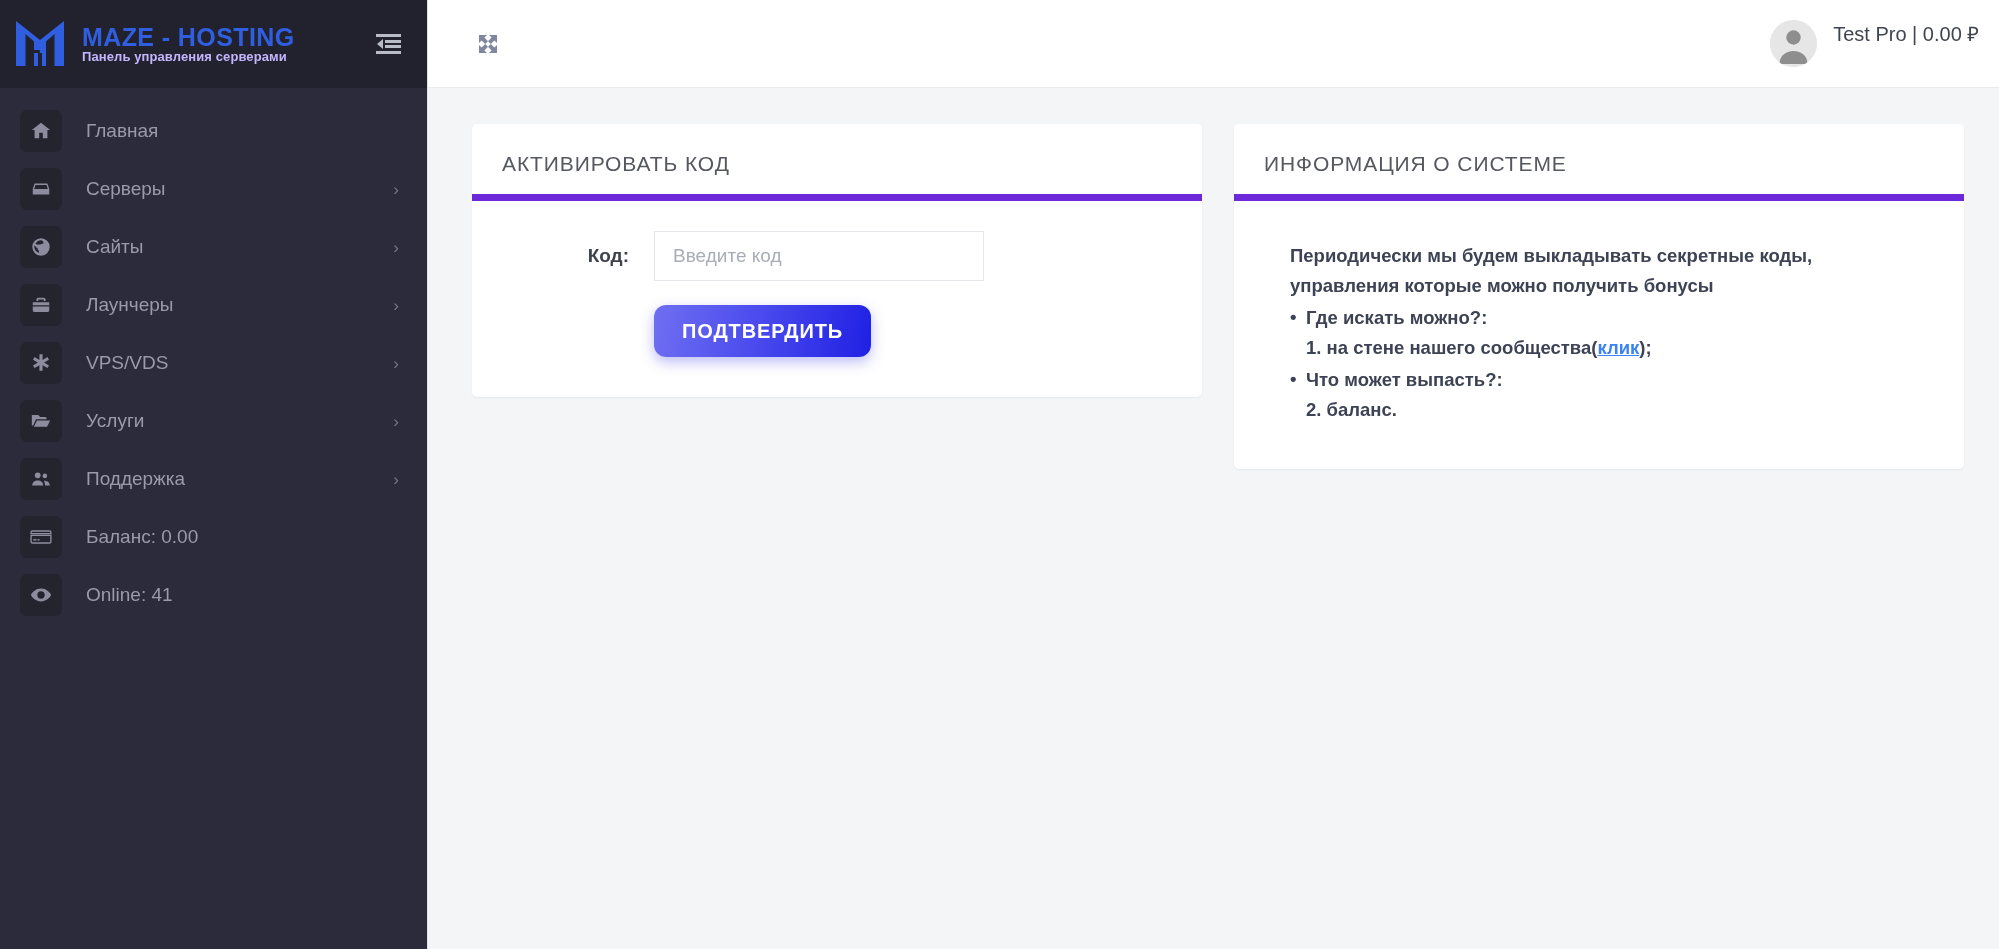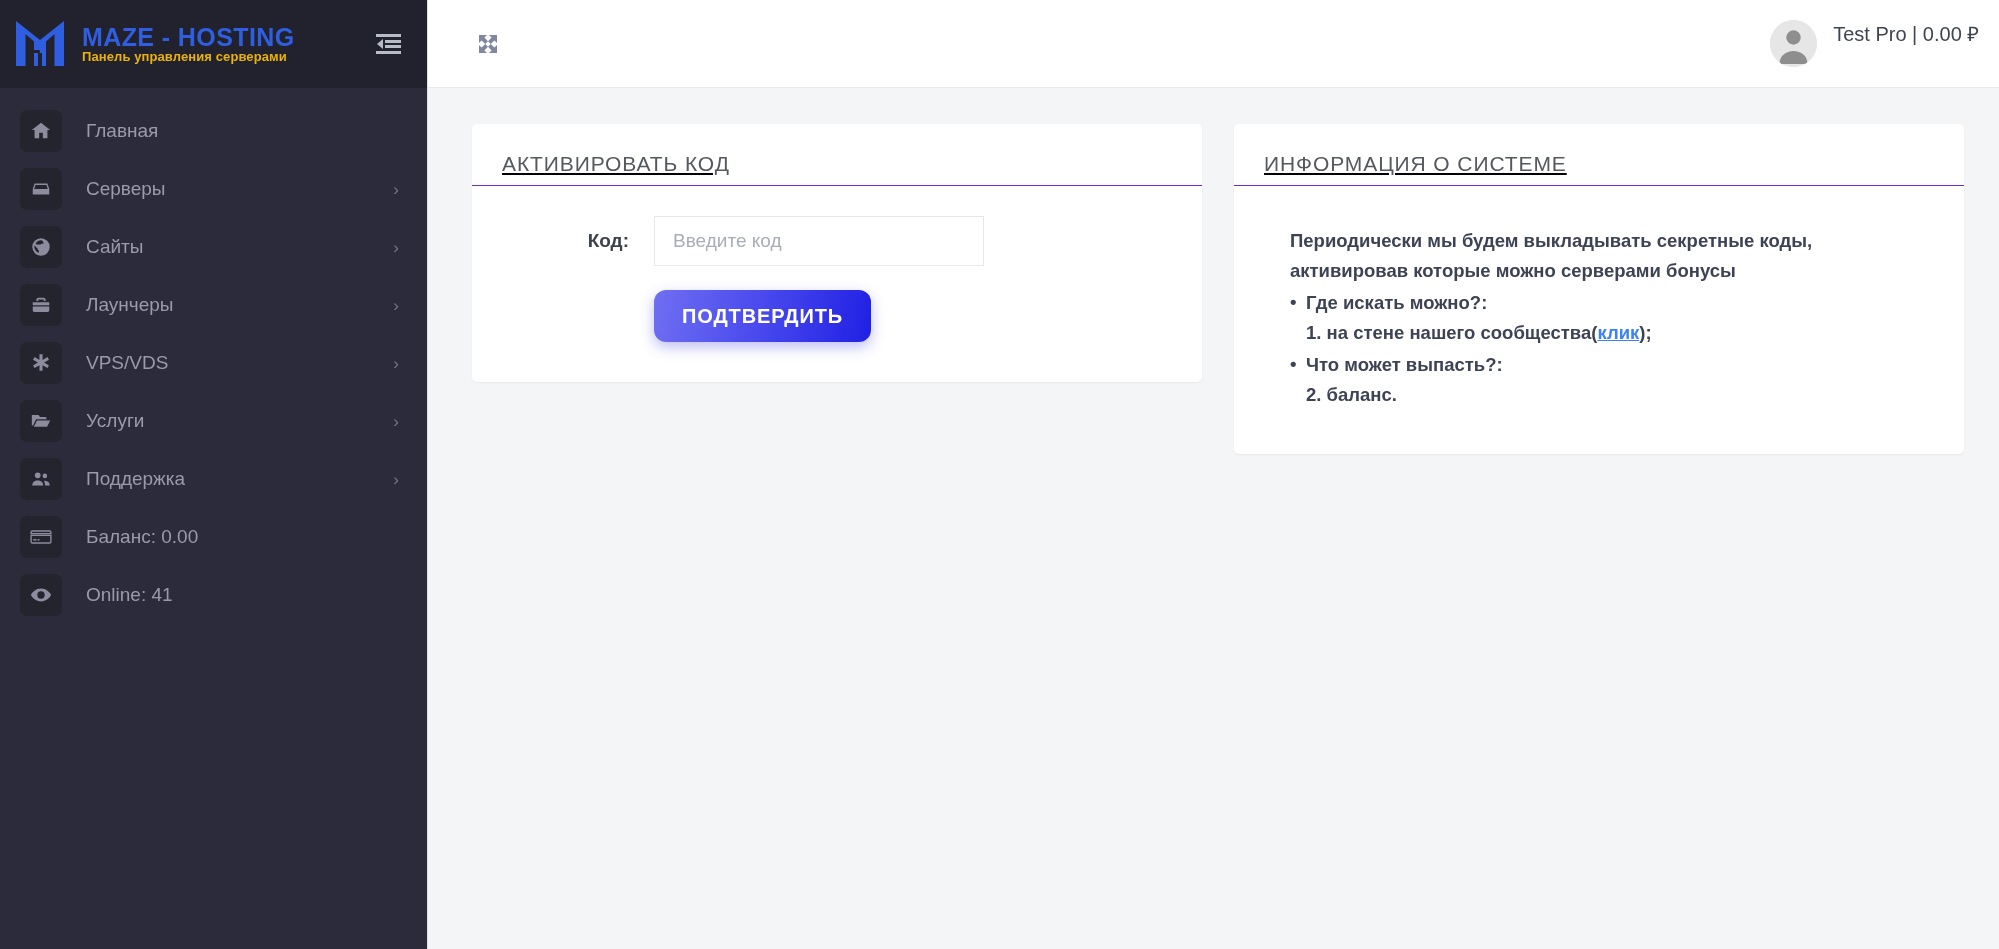--- a/index.html
+++ b/index.html
@@ -49,21 +49,21 @@
     line-height: 1.05;
   }
   .brand-title {
     color: #2f5fe0;
     font-size: 25px;
     font-weight: bold;
     letter-spacing: 0.4px;
     white-space: nowrap;
   }
   .brand-sub {
-    color: #eab308;
+    color: #c4b5fd;
     font-size: 13px;
     font-weight: bold;
     letter-spacing: 0.1px;
     margin-top: 0;
     white-space: nowrap;
   }
   .brand-toggle {
     width: 34px;
     height: 34px;
     display: flex;
@@ -165,23 +165,22 @@
     align-items: flex-start;
   }
   .card {
     background: #ffffff;
     border-radius: 5px;
     box-shadow: 0 1px 2px rgba(16,24,40,0.06);
   }
   .card-left { width: 730px; }
   .card-right { width: 730px; }
   .card-head {
-    padding: 28px 30px 9px 30px;
-    border-bottom: 1px solid #6d28d9;
-    text-decoration: underline;
+    padding: 28px 30px 18px 30px;
+    border-bottom: 7px solid #6d28d9;
   }
   .card-title {
     font-size: 21px;
     color: #55585f;
     letter-spacing: 0.9px;
     font-weight: normal;
   }
   .card-body { padding: 30px 30px 40px 30px; }
 
   
@@ -424,21 +423,21 @@
             <button class="btn-submit">ПОДТВЕРДИТЬ</button>
           </div>
         </div>
       </div>
 
       <div class="card card-right">
         <div class="card-head">
           <h2 class="card-title">ИНФОРМАЦИЯ О СИСТЕМЕ</h2>
         </div>
         <div class="info-body">
-          <div class="info-intro">Периодически мы будем выкладывать секретные коды, активировав которые можно серверами бонусы</div>
+          <div class="info-intro">Периодически мы будем выкладывать секретные коды, управления которые можно получить бонусы</div>
           <ul class="info-list">
             <li class="info-li">Где искать можно?:</li>
             <li class="info-sub"><span>1. на стене нашего сообщества(</span><a class="info-link">клик</a><span>);</span></li>
             <li class="info-li">Что может выпасть?:</li>
             <li class="info-sub">2. баланс.</li>
           </ul>
         </div>
       </div>
 
     </div>

